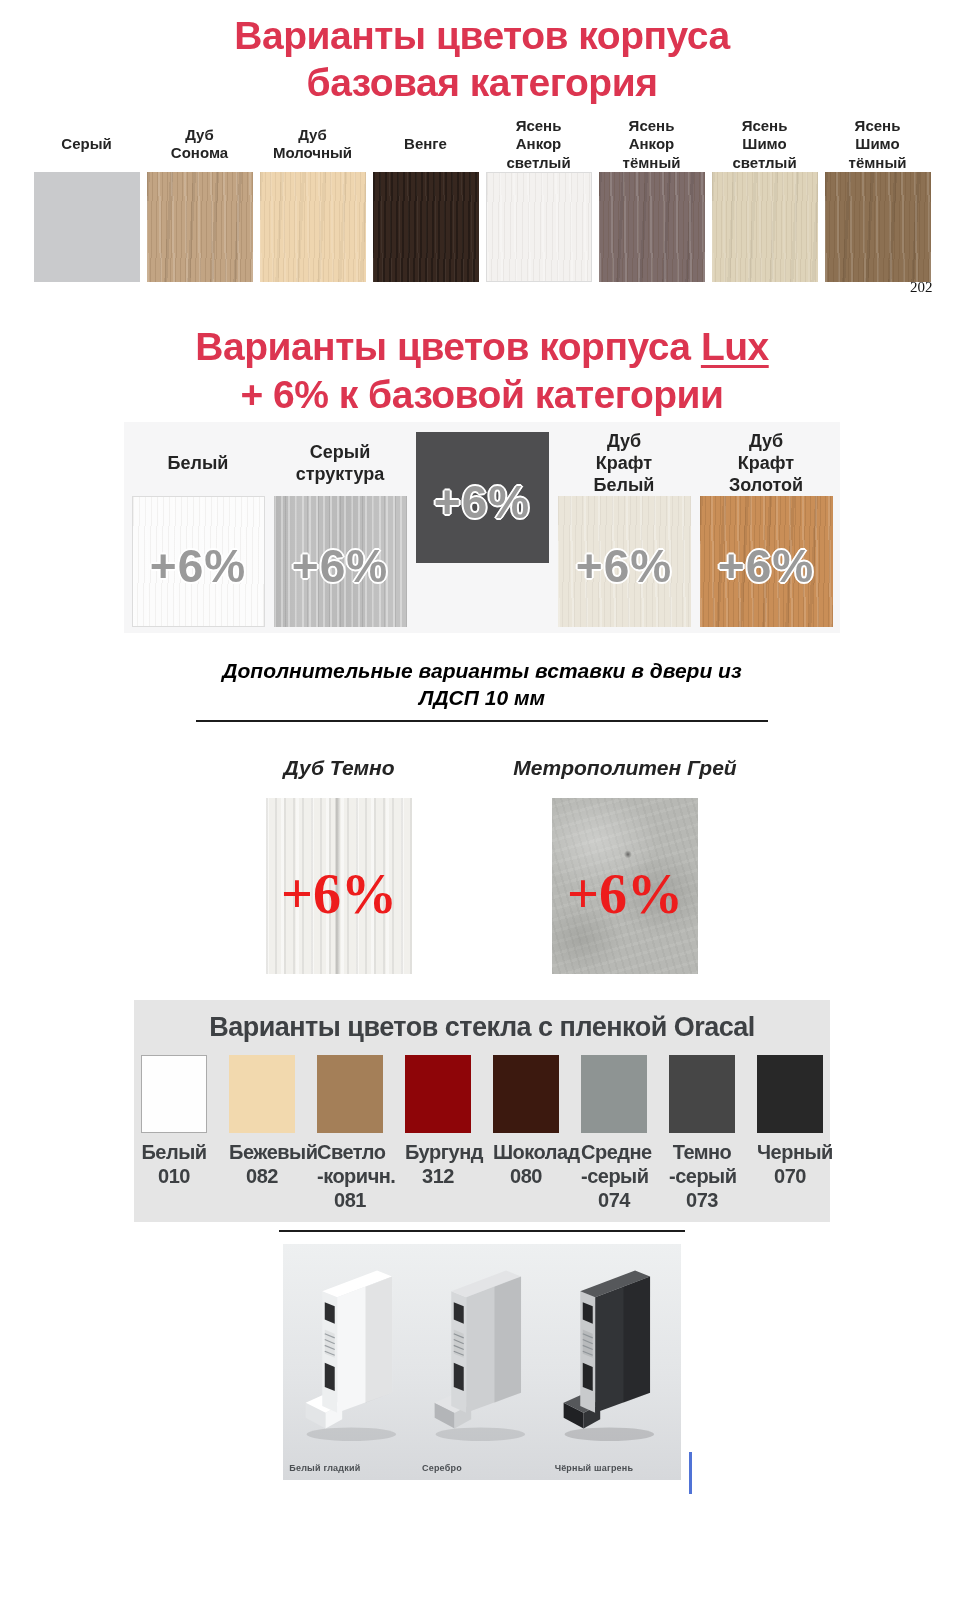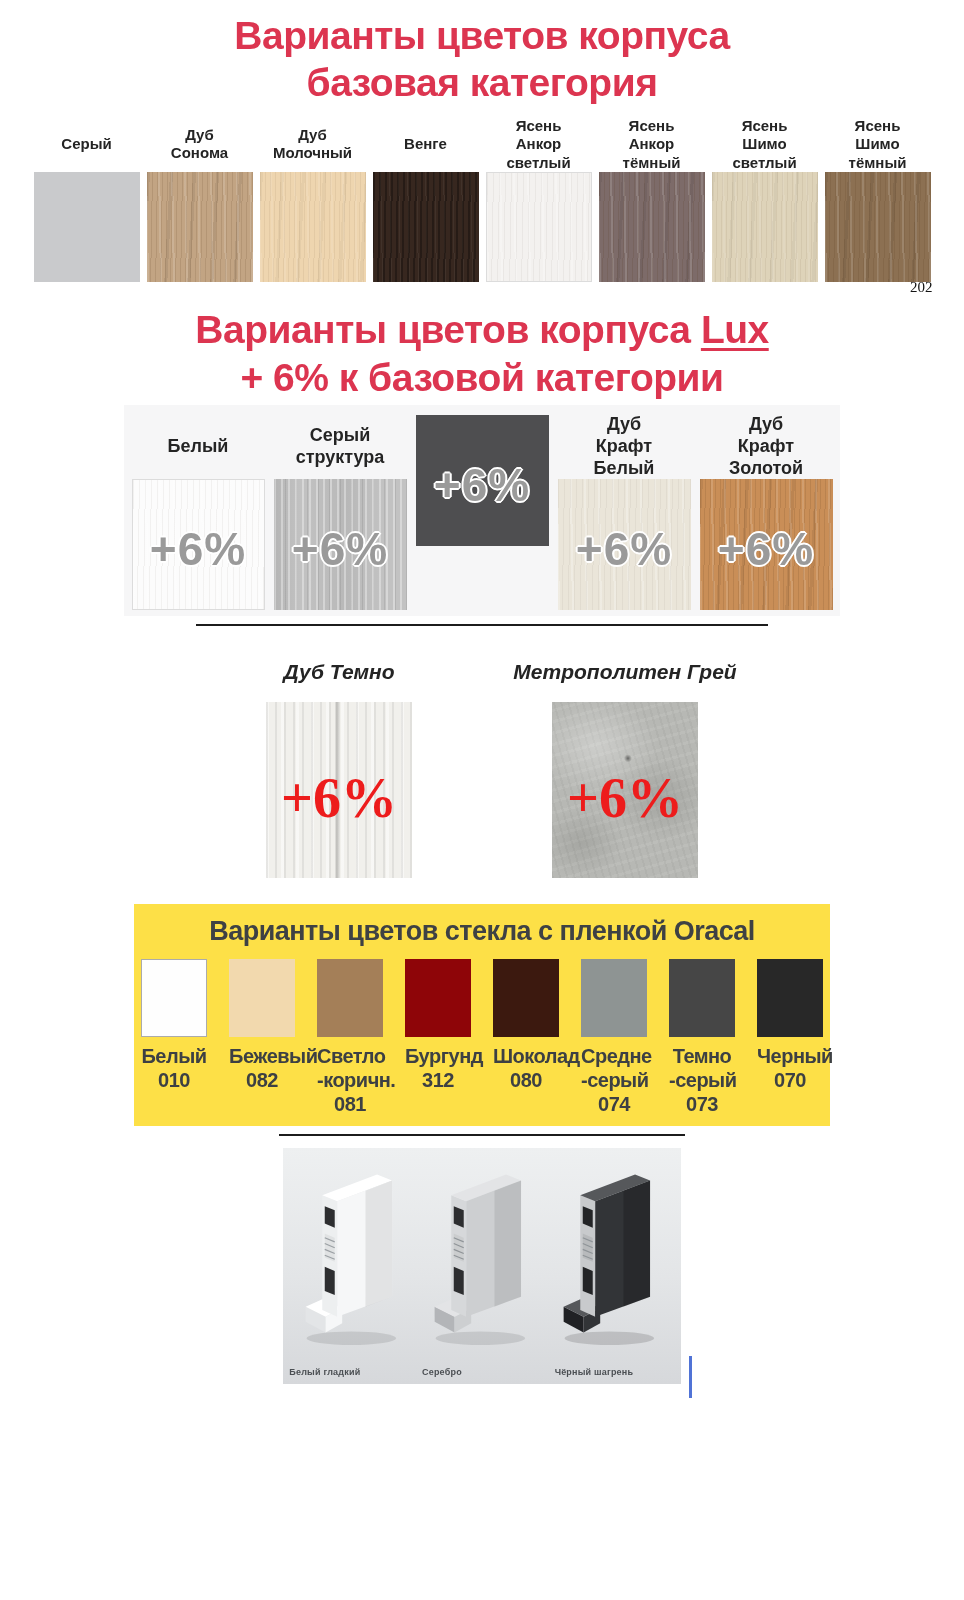--- a/index.html
+++ b/index.html
@@ -9,21 +9,21 @@
     color:#1d1d1d;
   }
   .pre { white-space:pre-line; }
 
   
   .title-xl {
     text-align:center; font-weight:bold; font-size:39px; line-height:1.21;
     letter-spacing:-0.5px; color:var(--accent,#dc3550);
   }
   .base-title { padding-top:12px; }
-  .lux-title { margin-top:24px; }
+  .lux-title { margin-top:41px; }
   .u { text-decoration:underline; text-decoration-thickness:3px; text-underline-offset:5px; }
 
   
   .swatch { background-color:var(--sw,#ccc); position:relative; }
   .bordered { border:1px solid #ababab; box-sizing:border-box; }
   .bordered-light { border:1px solid #dcdcdc; box-sizing:border-box; }
 
   
   .tx-wood { background-image:
       repeating-linear-gradient(91deg, rgba(80,50,20,.13) 0 1px, rgba(0,0,0,0) 1px 5px),
@@ -92,21 +92,21 @@
   .ldsp-col .swatch-label {
     height:28px; font-style:italic; font-size:21px; white-space:nowrap; margin-bottom:16px;
   }
   .ldsp-col .swatch { height:176px; display:flex; align-items:center; justify-content:center; }
   .plus-red {
     margin-top:16px; font-family:"Liberation Serif", serif; font-weight:bold;
     font-size:56px; color:var(--red,#ed1c1c);
   }
 
   
-  .oracal-panel { width:696px; margin:26px auto 0; background:#fde047; padding:12px 0 10px; }
+  .oracal-panel { width:696px; margin:26px auto 0; background:#e5e5e5; padding:12px 0 10px; }
   .oracal-title {
     text-align:center; font-weight:bold; font-size:27px; letter-spacing:-0.5px; color:#3e4144;
   }
   .oracal-row { display:flex; justify-content:center; gap:22px; margin-top:12px; }
   .oracal-col { width:66px; }
   .oracal-col .swatch { height:78px; }
   .oracal-col .oracal-label {
     margin-top:7px; text-align:center; font-size:20px; line-height:1.2; color:#3d4043;
     font-weight:bold; letter-spacing:-0.5px;
   }
@@ -226,20 +226,22 @@
         <div class="swatch-label pre">Дуб
 Крафт
 Золотой</div>
         <div class="swatch tx-wood" style="--sw: #c98e57;">
           <span class="plus-gray">+6%</span>
         </div>
       </div>
     </div>
   </div>
 
+  <div class="ldsp-title pre">Дополнительные варианты вставки в двери из
+ЛДСП 10 мм</div>
   <hr class="rule rule-ldsp">
 
   <div class="ldsp-row" style="--red: #ed1c1c;">
     <div class="ldsp-col">
       <div class="swatch-label">Дуб Темно</div>
       <div class="swatch tx-whitewood" style="--sw: #f1f0ec;">
         <span class="plus-red">+6%</span>
       </div>
     </div>
     <div class="ldsp-col">

